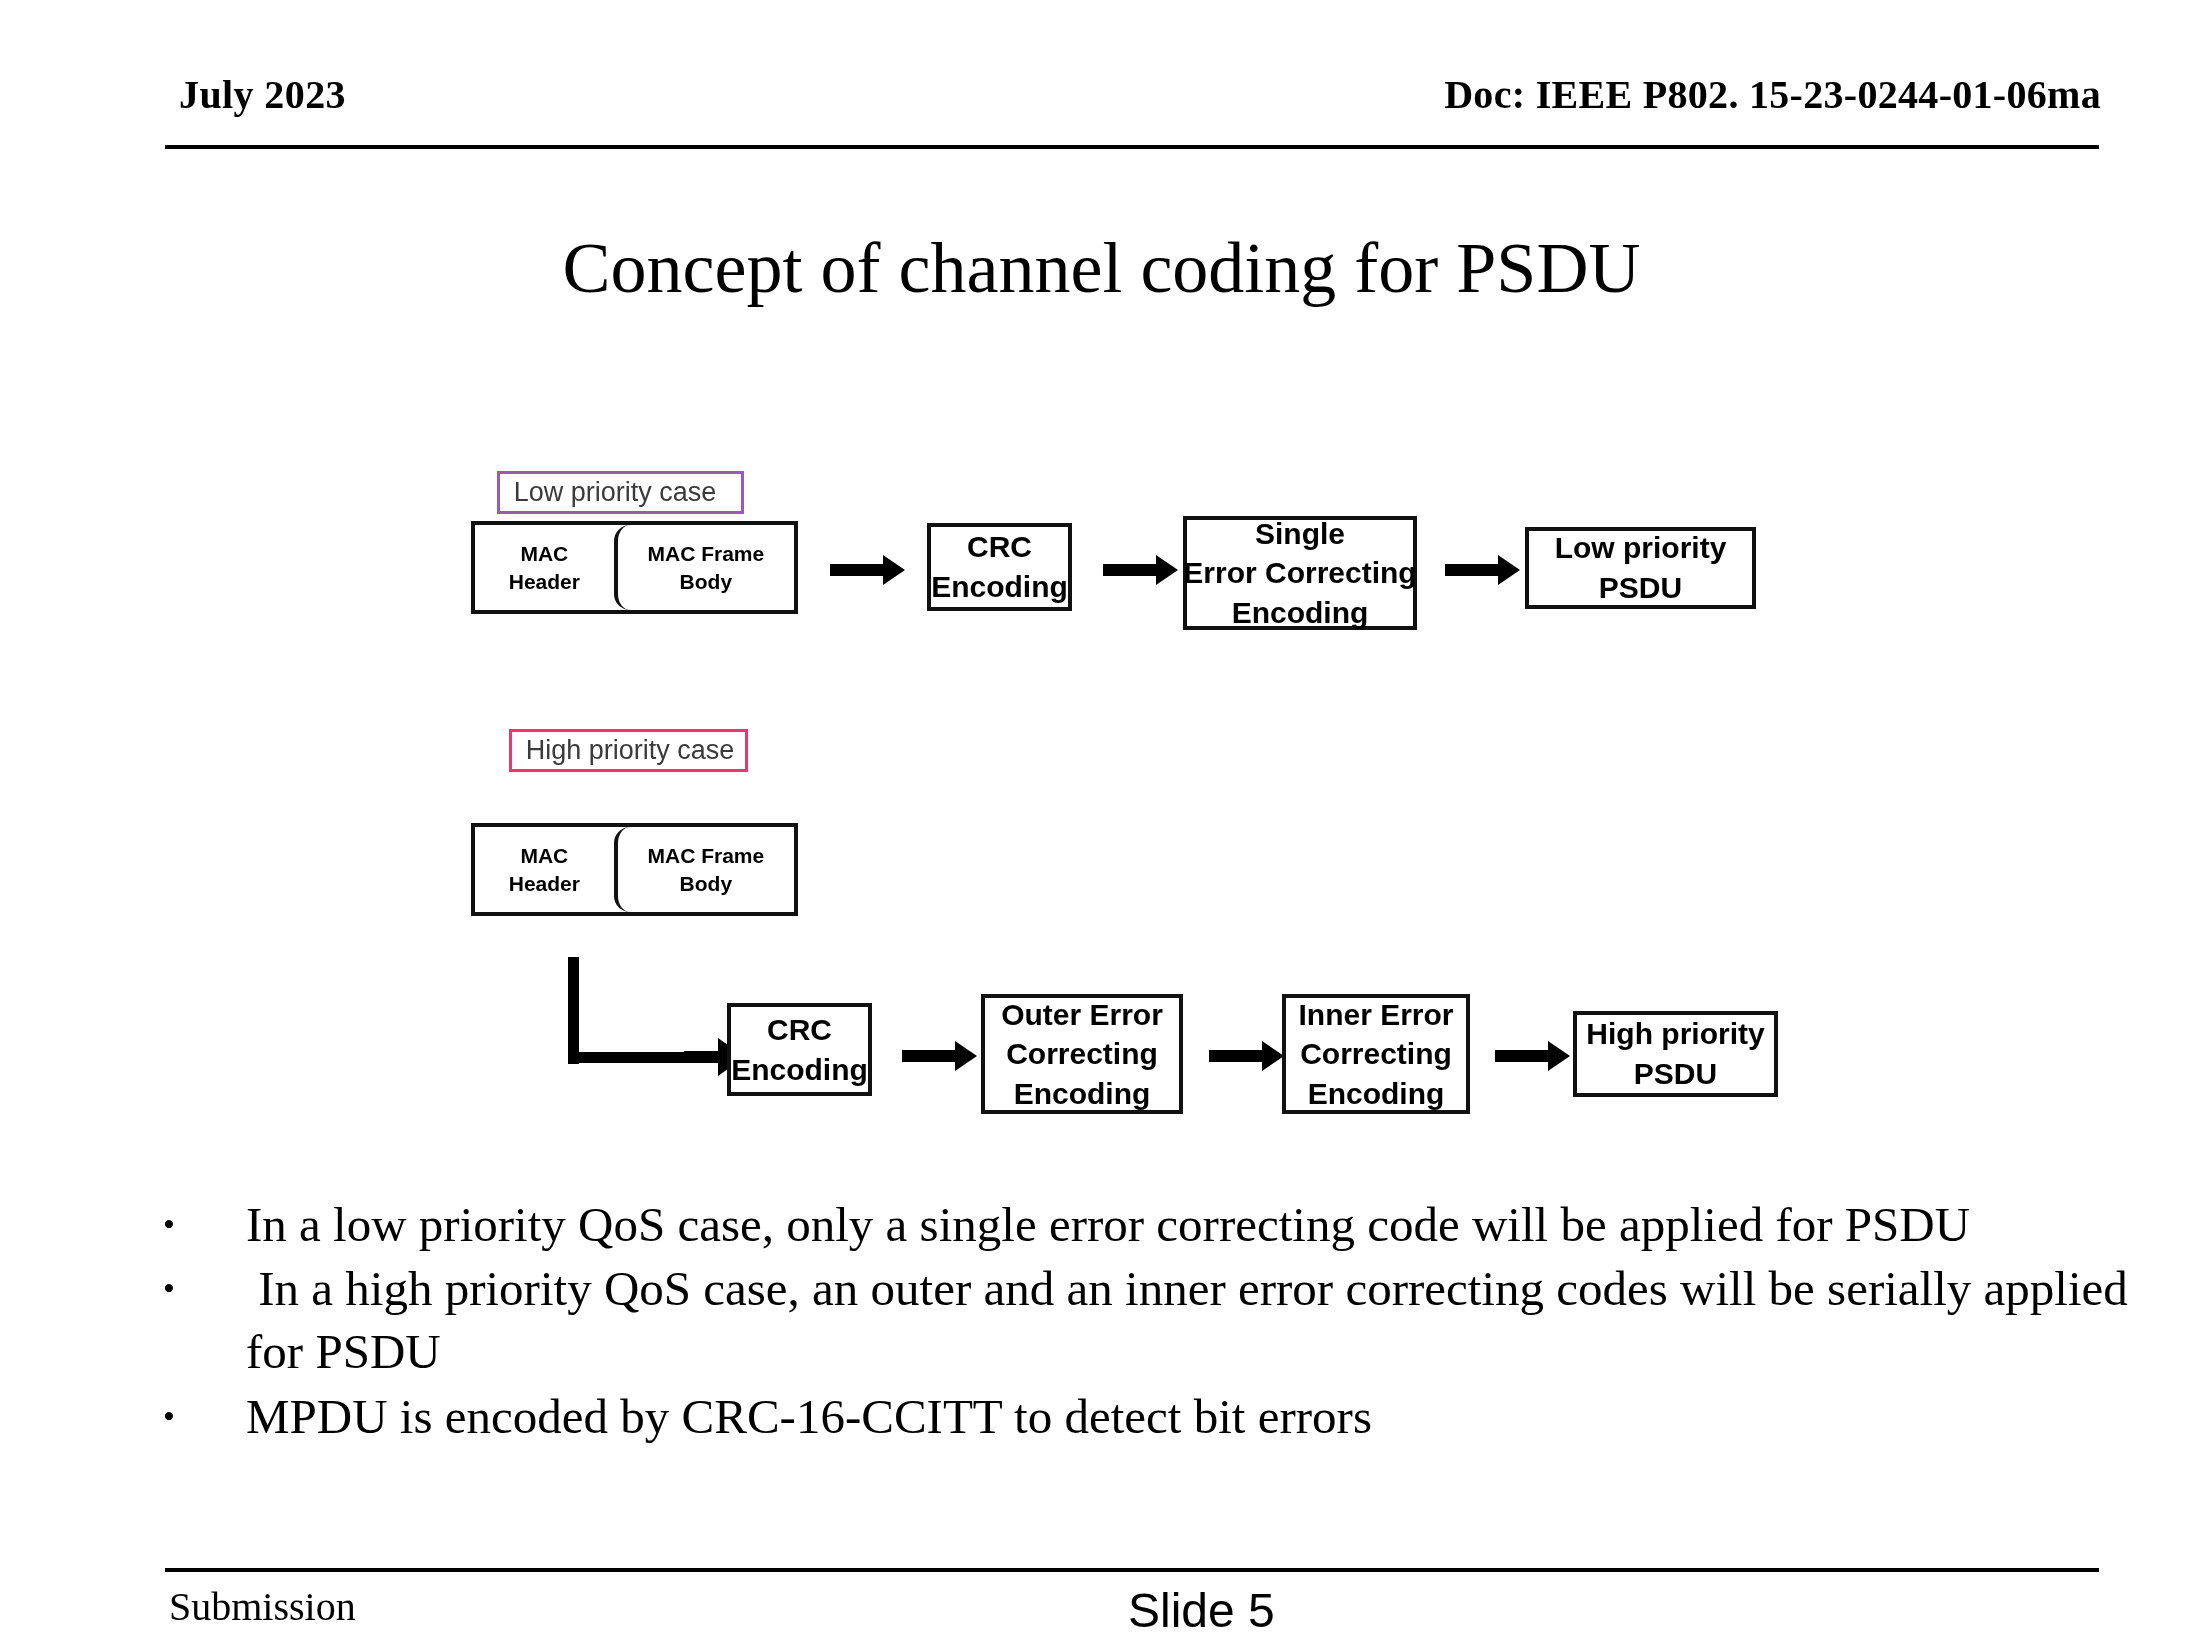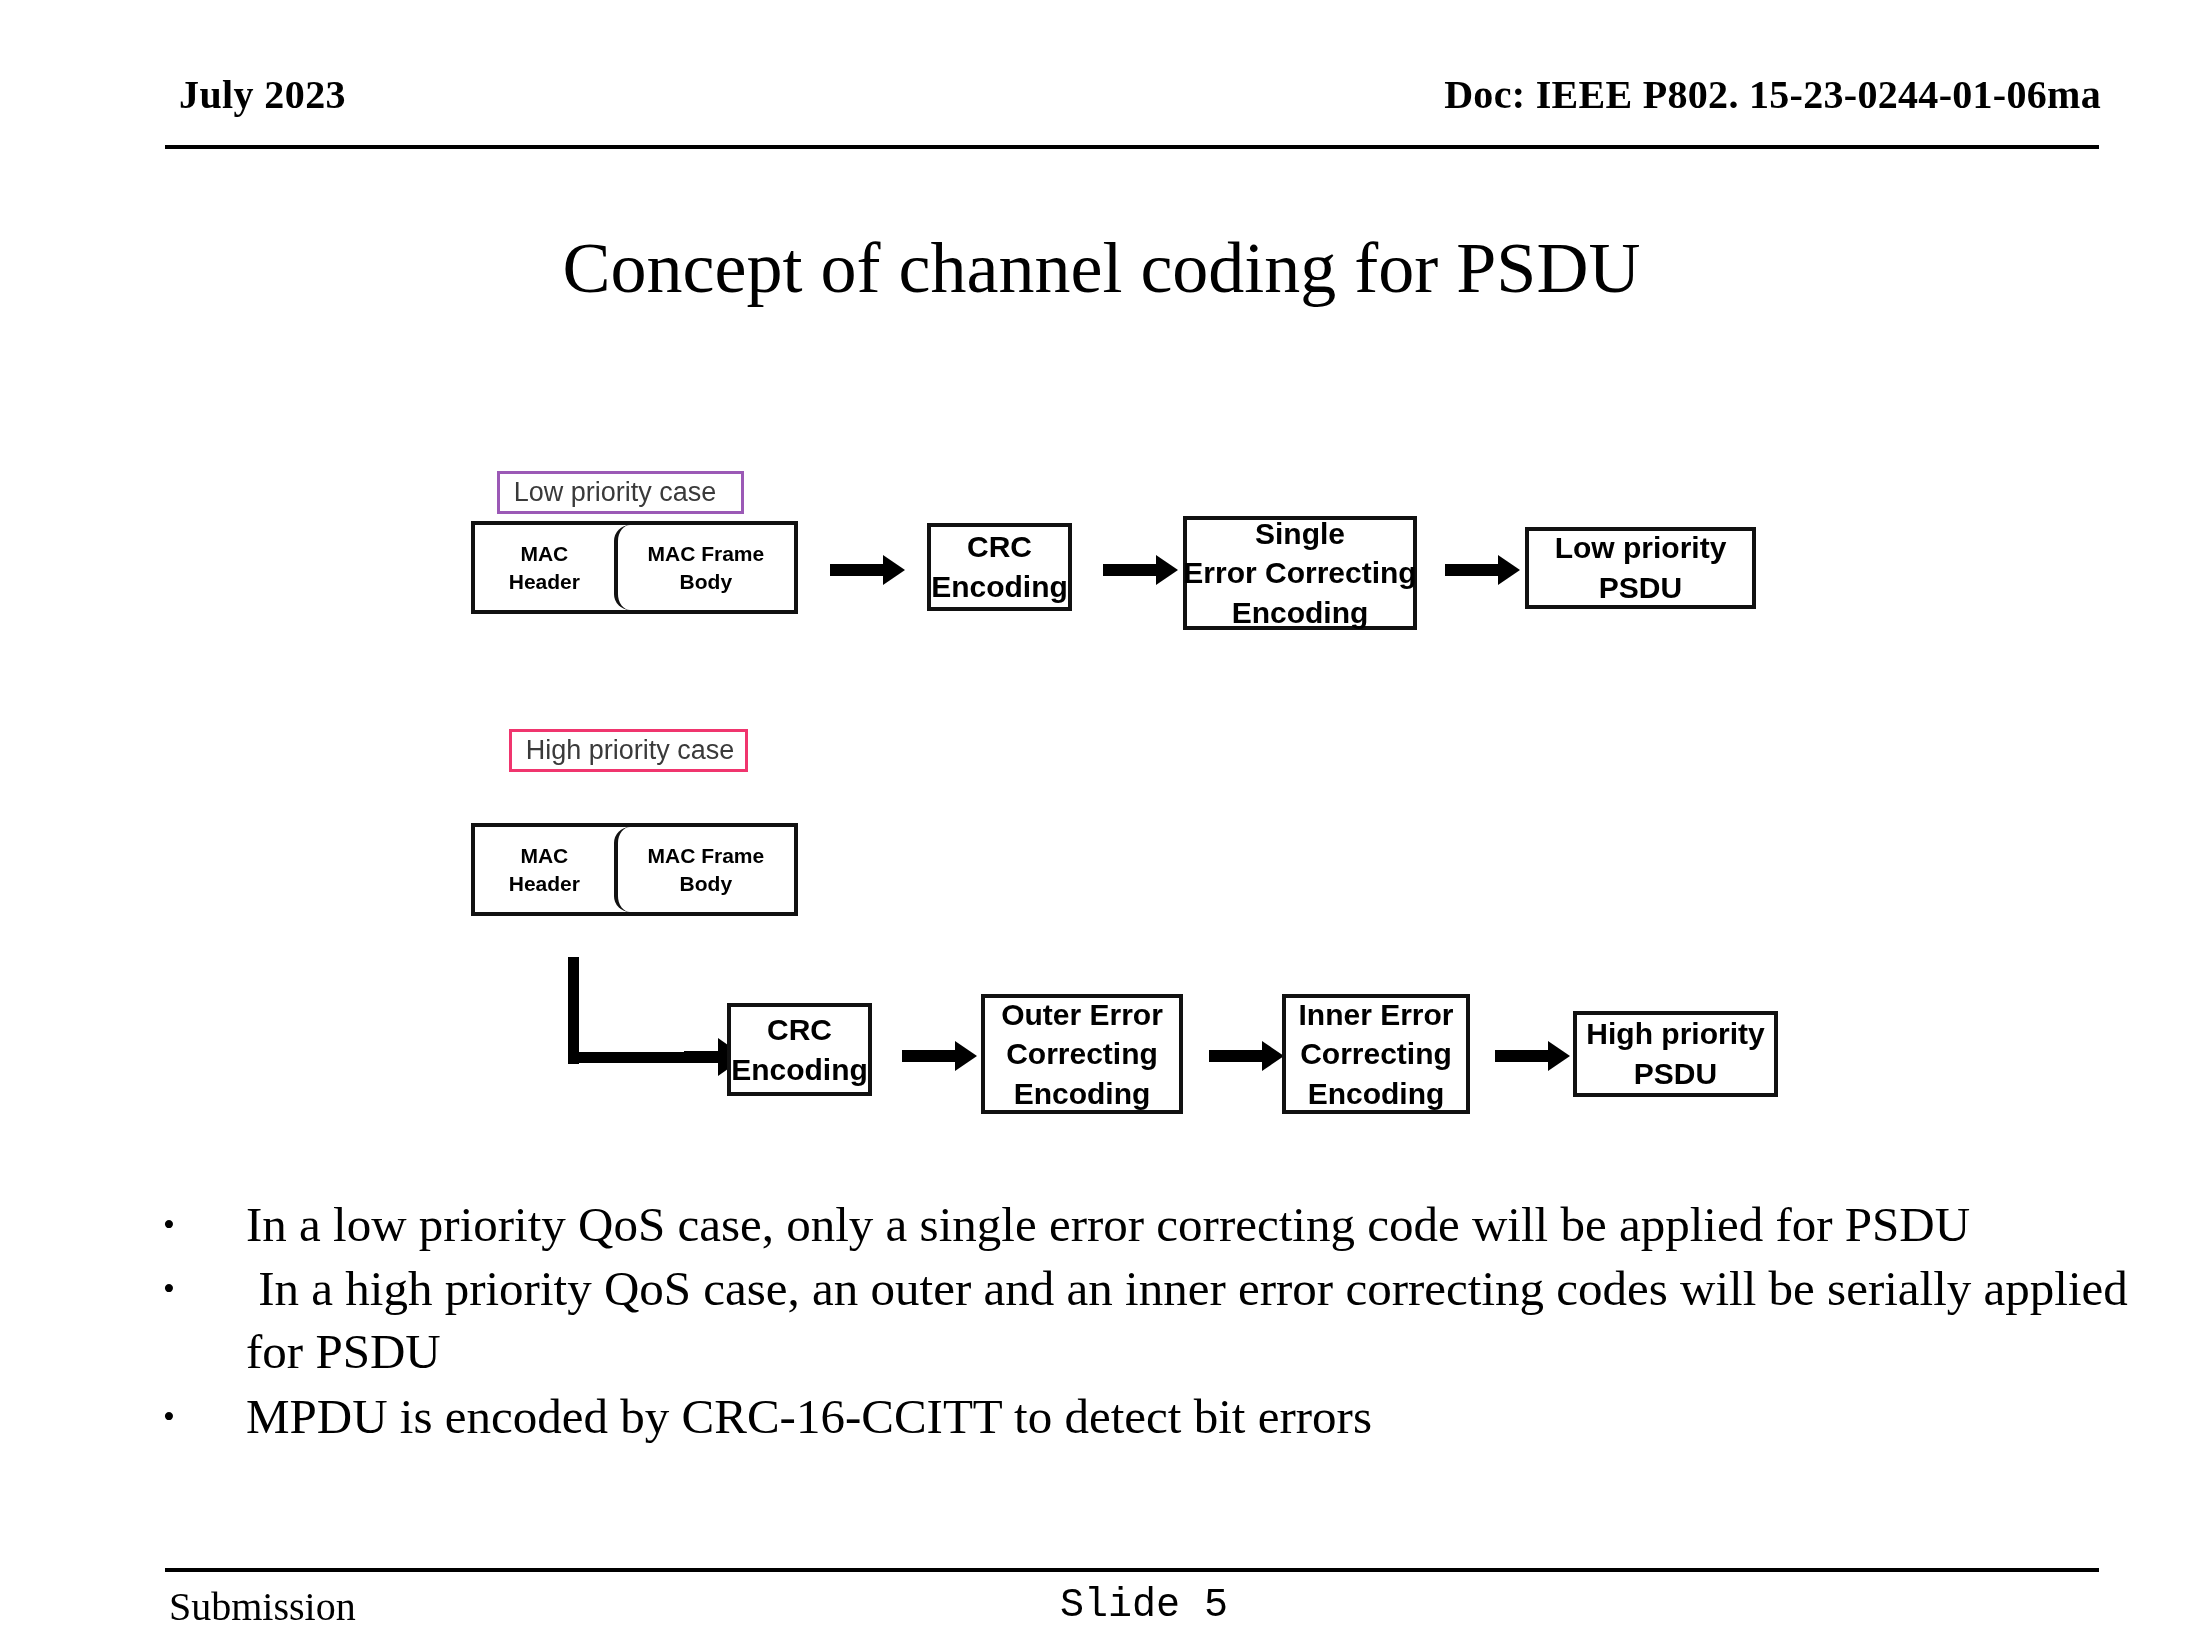--- a/index.html
+++ b/index.html
@@ -190,24 +190,24 @@
   #footer-submission {
     position: absolute;
     left: 169px;
     top: 1583px;
     font-family: "Liberation Serif", serif;
     font-size: 40px;
     white-space: nowrap;
   }
   #footer-slide {
     position: absolute;
-    left: 1060px;
+    left: 1128px;
     top: 1583px;
-    font-family: Liberation Mono, monospace;
-    font-size: 40px;
+    font-family: Liberation Sans, sans-serif;
+    font-size: 48px;
     white-space: nowrap;
   }
   #footer-authors {
     position: absolute;
     right: 96px;
     top: 1596px;
     font-family: "Liberation Serif", serif;
     font-size: 40px;
     white-space: nowrap;
   }

